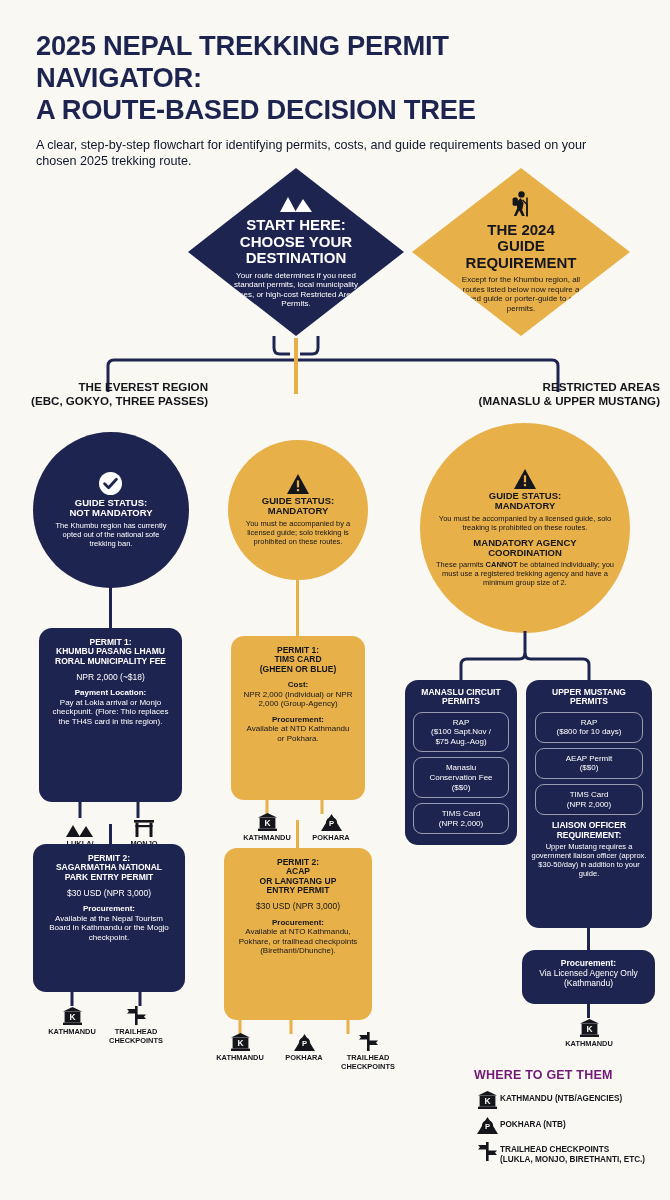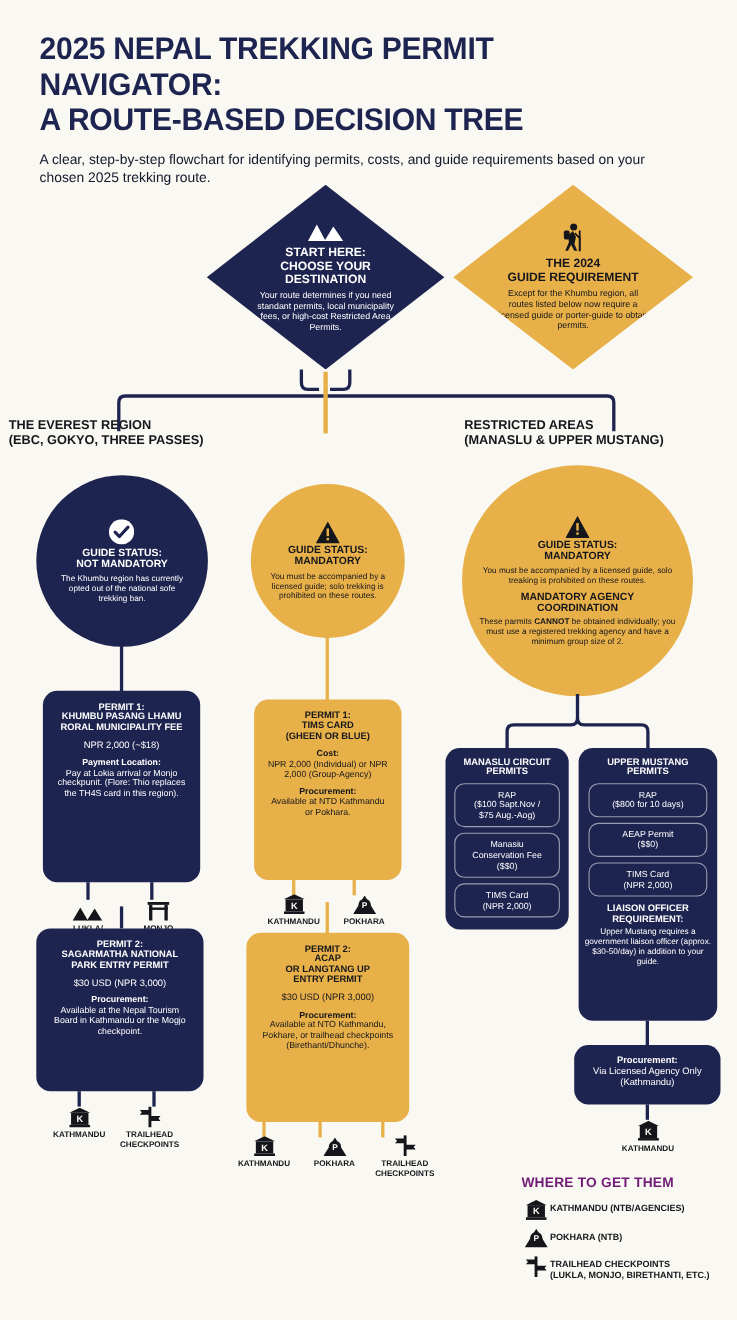--- a/index.html
+++ b/index.html
@@ -72,26 +72,26 @@
     text-align: center;
   }
 
   
   .hd { font-weight: bold; text-transform: uppercase; line-height: 1.1; }
   .bd { line-height: 1.2; }
   .f75 { font-size: 7.5px; }
   .f8  { font-size: 8px; }
   .f85 { font-size: 8.5px; }
   .f95 { font-size: 9.5px; }
-  .f11 { font-size: 11px; }
+  .f11 { font-size: 15px; }
   .sp6 { height: 6px; }
 
   .branch-label {
     position: absolute;
-    text-align: left;
+    text-align: right;
     font-weight: bold;
     font-size: 11.6px;
     line-height: 1.18;
     color: #15161c;
     text-transform: uppercase;
   }
 
   
   .vline { position: absolute; background: #1e2450; width: 3px; }
   .vline.g { background: #e8b049; }

